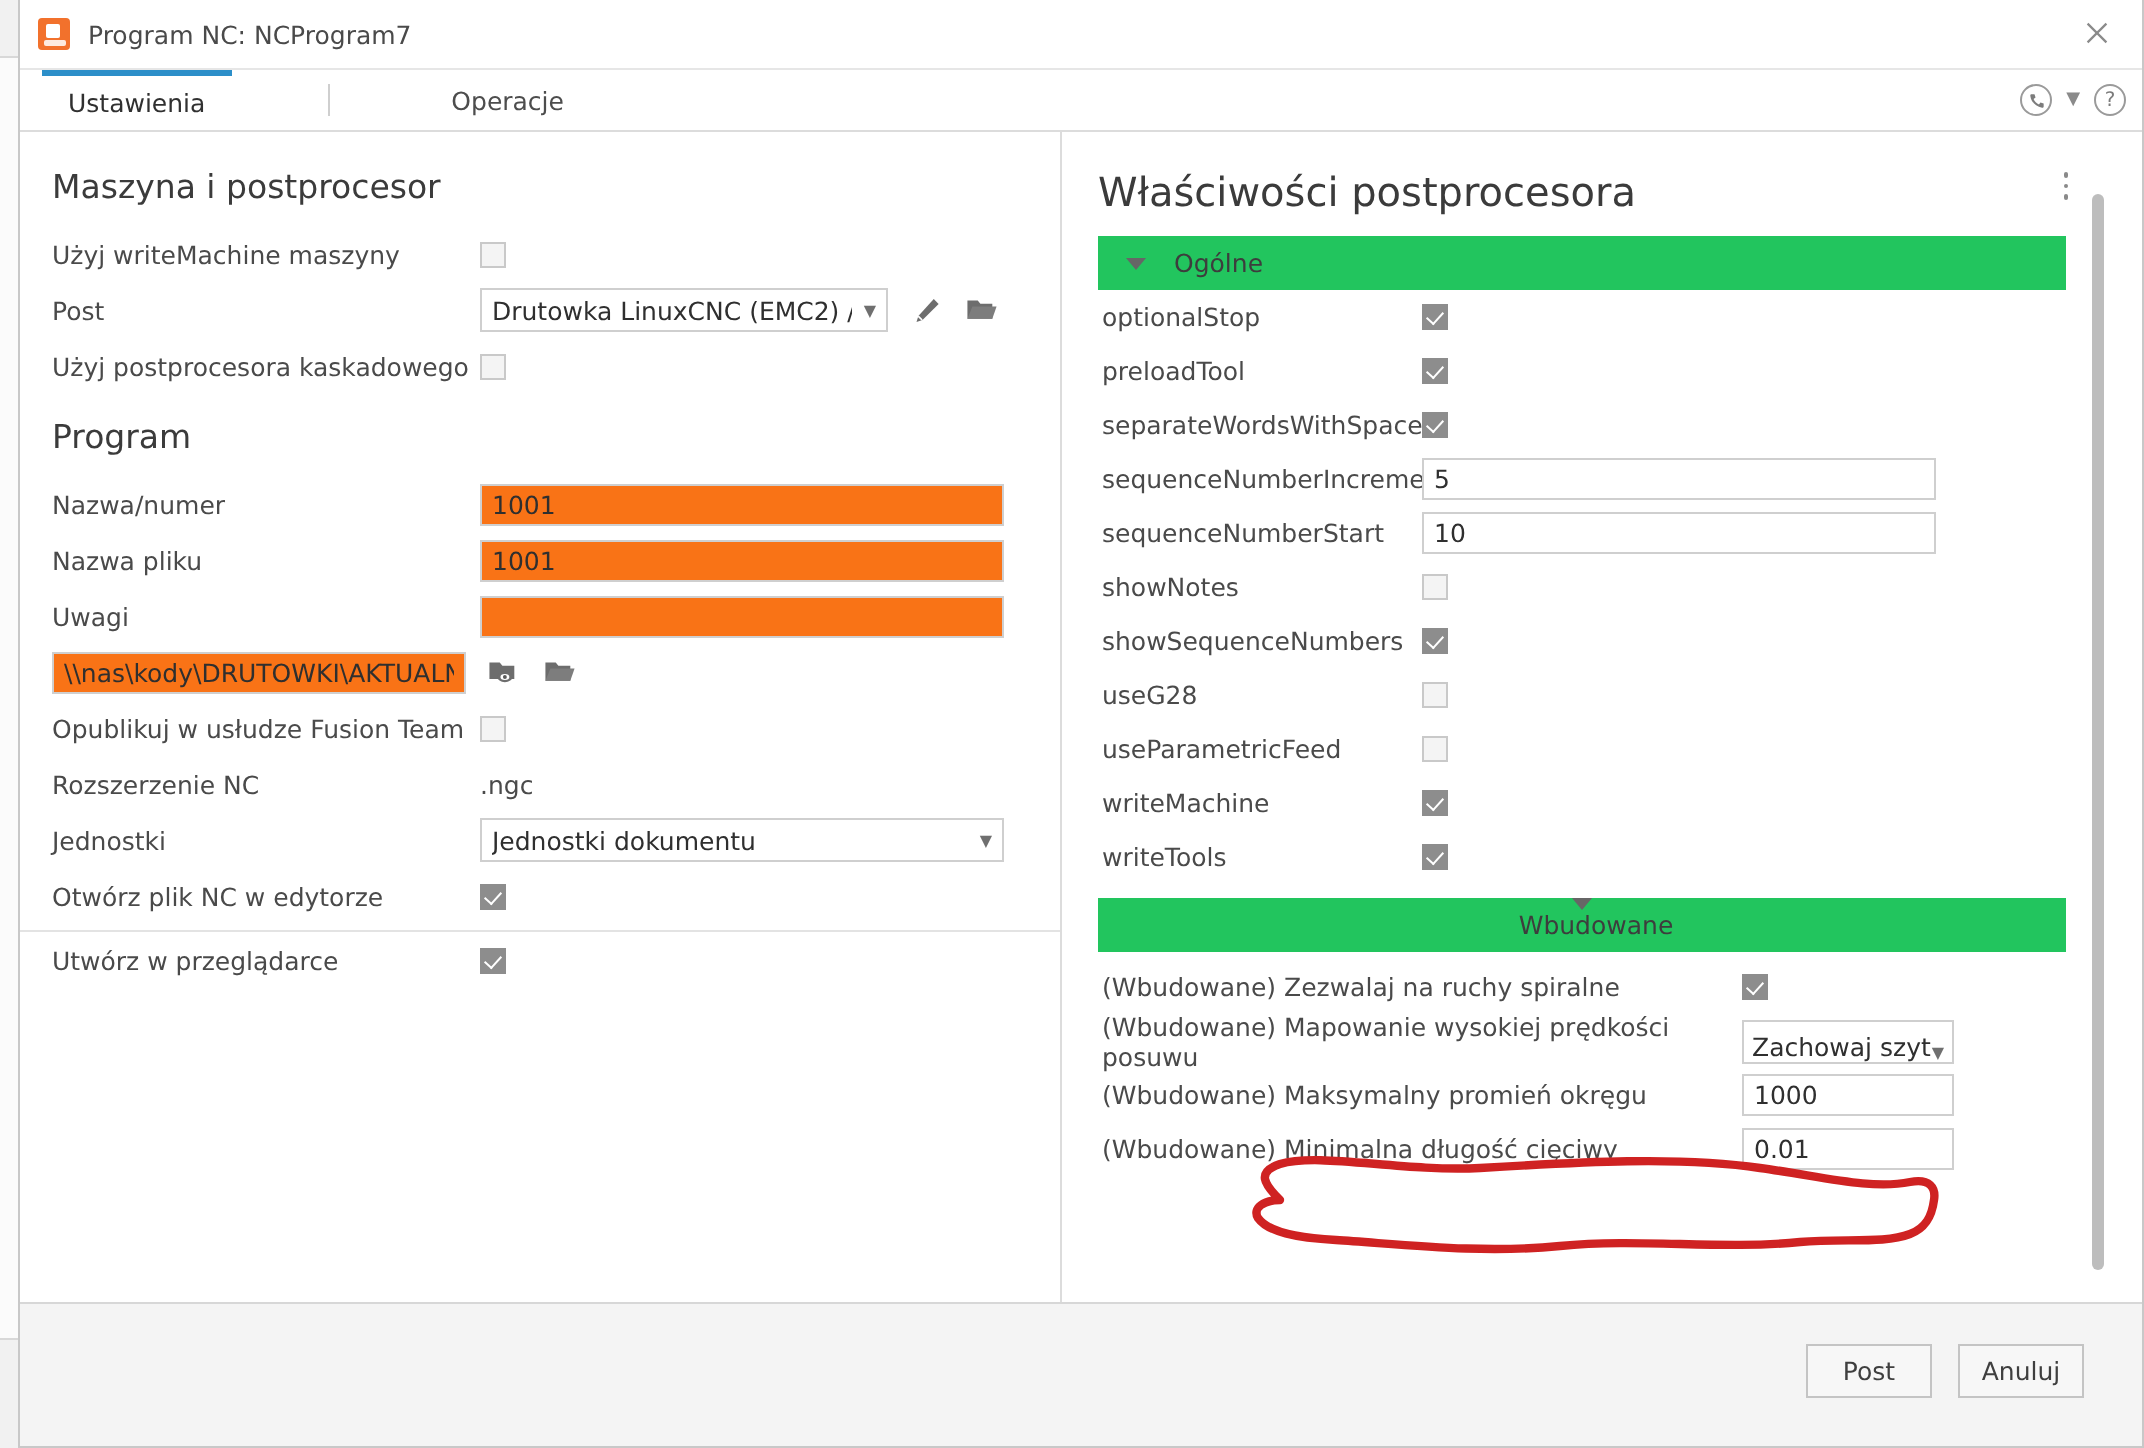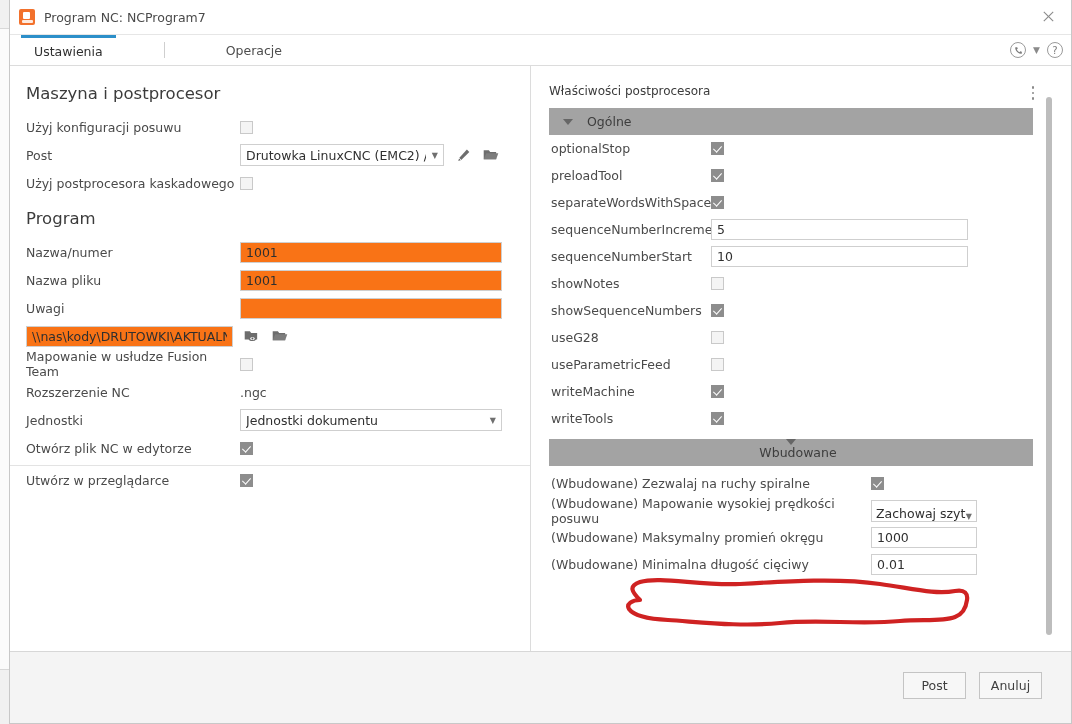--- a/index.html
+++ b/index.html
@@ -263,21 +263,21 @@
   .icon-btn {
     width: 18px; height: 18px;
     display: flex;
     align-items: center;
     justify-content: center;
     color: #6d6d6d;
   }
 
   
   .r-title {
-    font-size: 12px;
+    font-size: 20px;
     color: #3b3b3b;
     font-weight: normal;
     margin: 0 0 10px 18px;
   }
   .kebab {
     position: absolute;
     right: 30px; top: 17px;
     width: 16px; height: 20px;
     display: flex;
     flex-direction: column;
@@ -289,21 +289,21 @@
     width: 2.5px; height: 2.5px;
     background: #8a8a8a;
     border-radius: 50%;
     display: block;
   }
 
   .group-hdr {
     margin-left: 18px;
     margin-right: 38px;
     height: 27px;
-    background: #a3a3a3;
+    background: #22c55e;
     display: flex;
     align-items: center;
     font-size: 12.5px;
     color: #3d3d3d;
     padding-left: 14px;
     box-sizing: border-box;
   }
   .group-hdr .tri {
     width: 0; height: 0;
     border-left: 5px solid transparent;
@@ -445,21 +445,21 @@
     </div>
   </div>
 
   <div class="content">
 
     <div class="pane-left">
 
       <div class="section-title">Maszyna i postprocesor</div>
 
       <div class="row">
-        <div class="lbl">Użyj konfiguracji posuwu</div>
+        <div class="lbl">Użyj writeMachine maszyny</div>
         <div class="cbx"></div>
       </div>
 
       <div class="row">
         <div class="lbl">Post</div>
         <div class="field-wrap">
           <div class="combo post">
             <span class="cv">Drutowka LinuxCNC (EMC2) / lir</span>
             <span class="arrow">▼</span>
           </div>
@@ -514,21 +514,21 @@
           <span class="icon-btn">
             <svg width="16" height="14" viewBox="0 0 18 15" aria-hidden="true">
               <path d="M0.8 2.2 H6.6 L8.1 4.0 H14.8 V12.4 H0.8 Z" fill="#6d6d6d"></path>
               <path d="M3.6 5.6 H17.2 L14.8 12.4 H0.8 Z" fill="#7d7d7d"></path>
             </svg>
           </span>
         </div>
       </div>
 
       <div class="row">
-        <div class="lbl">Mapowanie w usłudze Fusion Team</div>
+        <div class="lbl">Opublikuj w usłudze Fusion Team</div>
         <div class="cbx"></div>
       </div>
 
       <div class="row">
         <div class="lbl">Rozszerzenie NC</div>
         <div class="plain-val">.ngc</div>
       </div>
 
       <div class="row">
         <div class="lbl">Jednostki</div>

